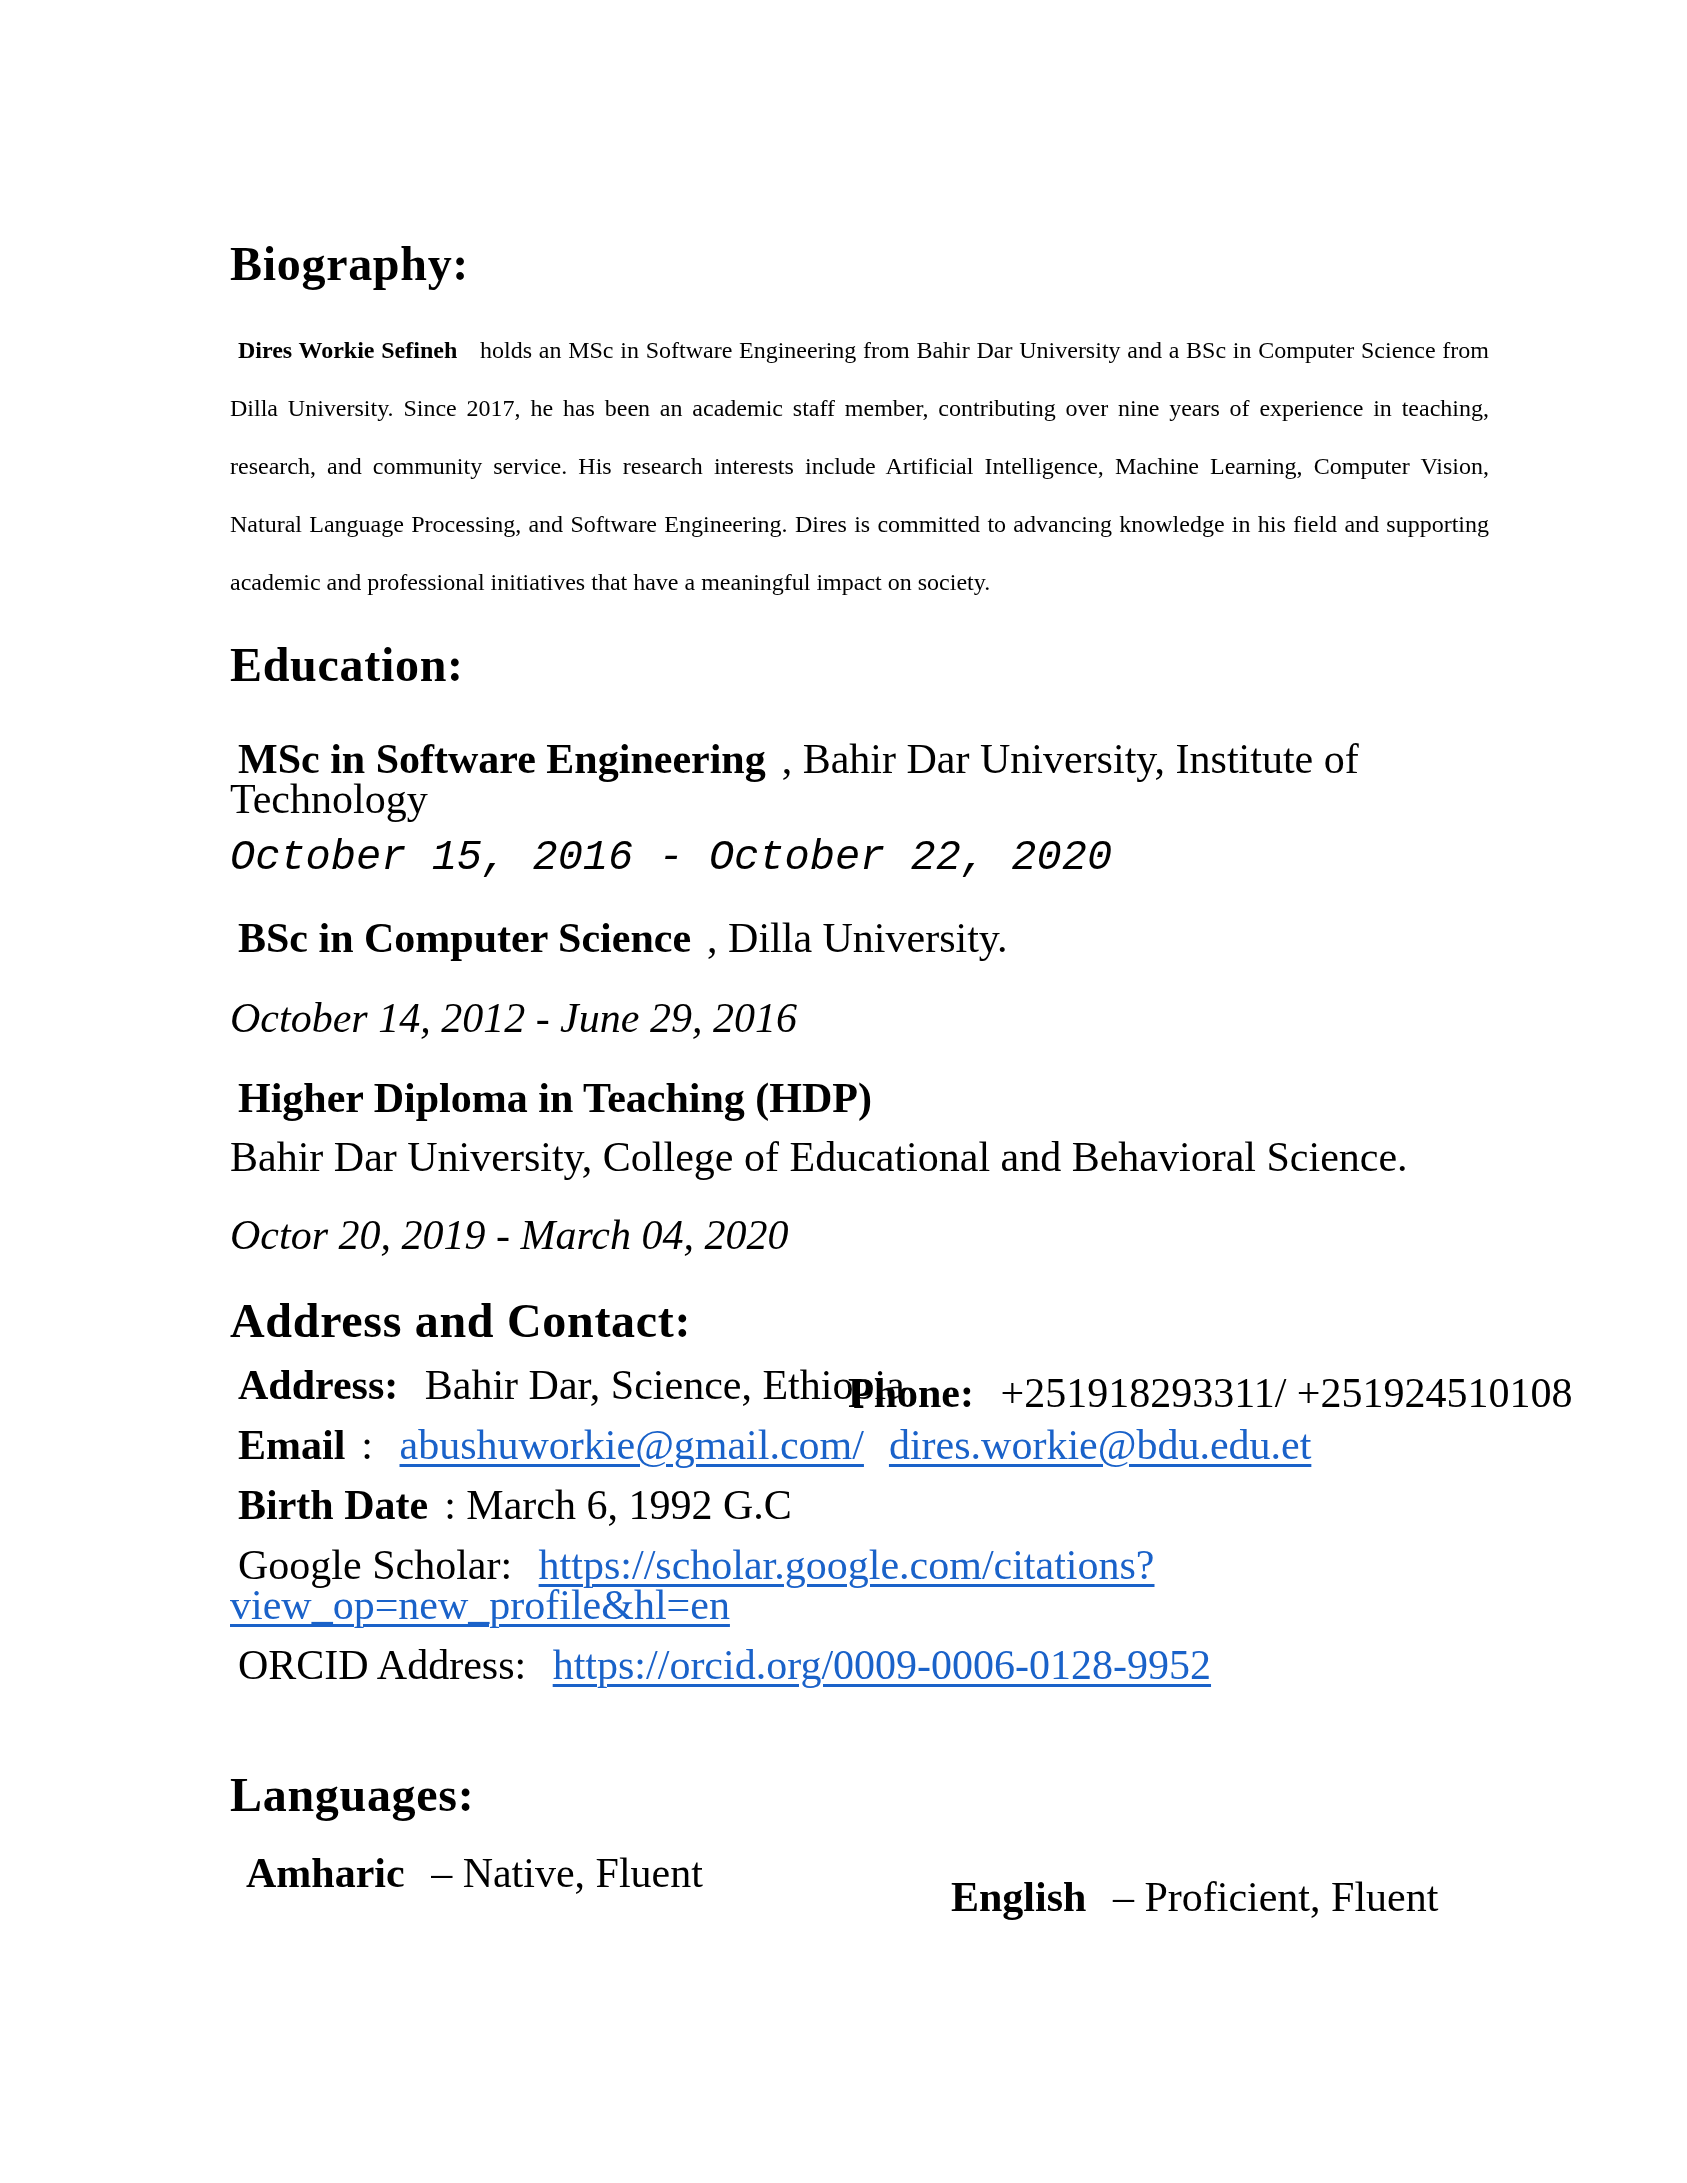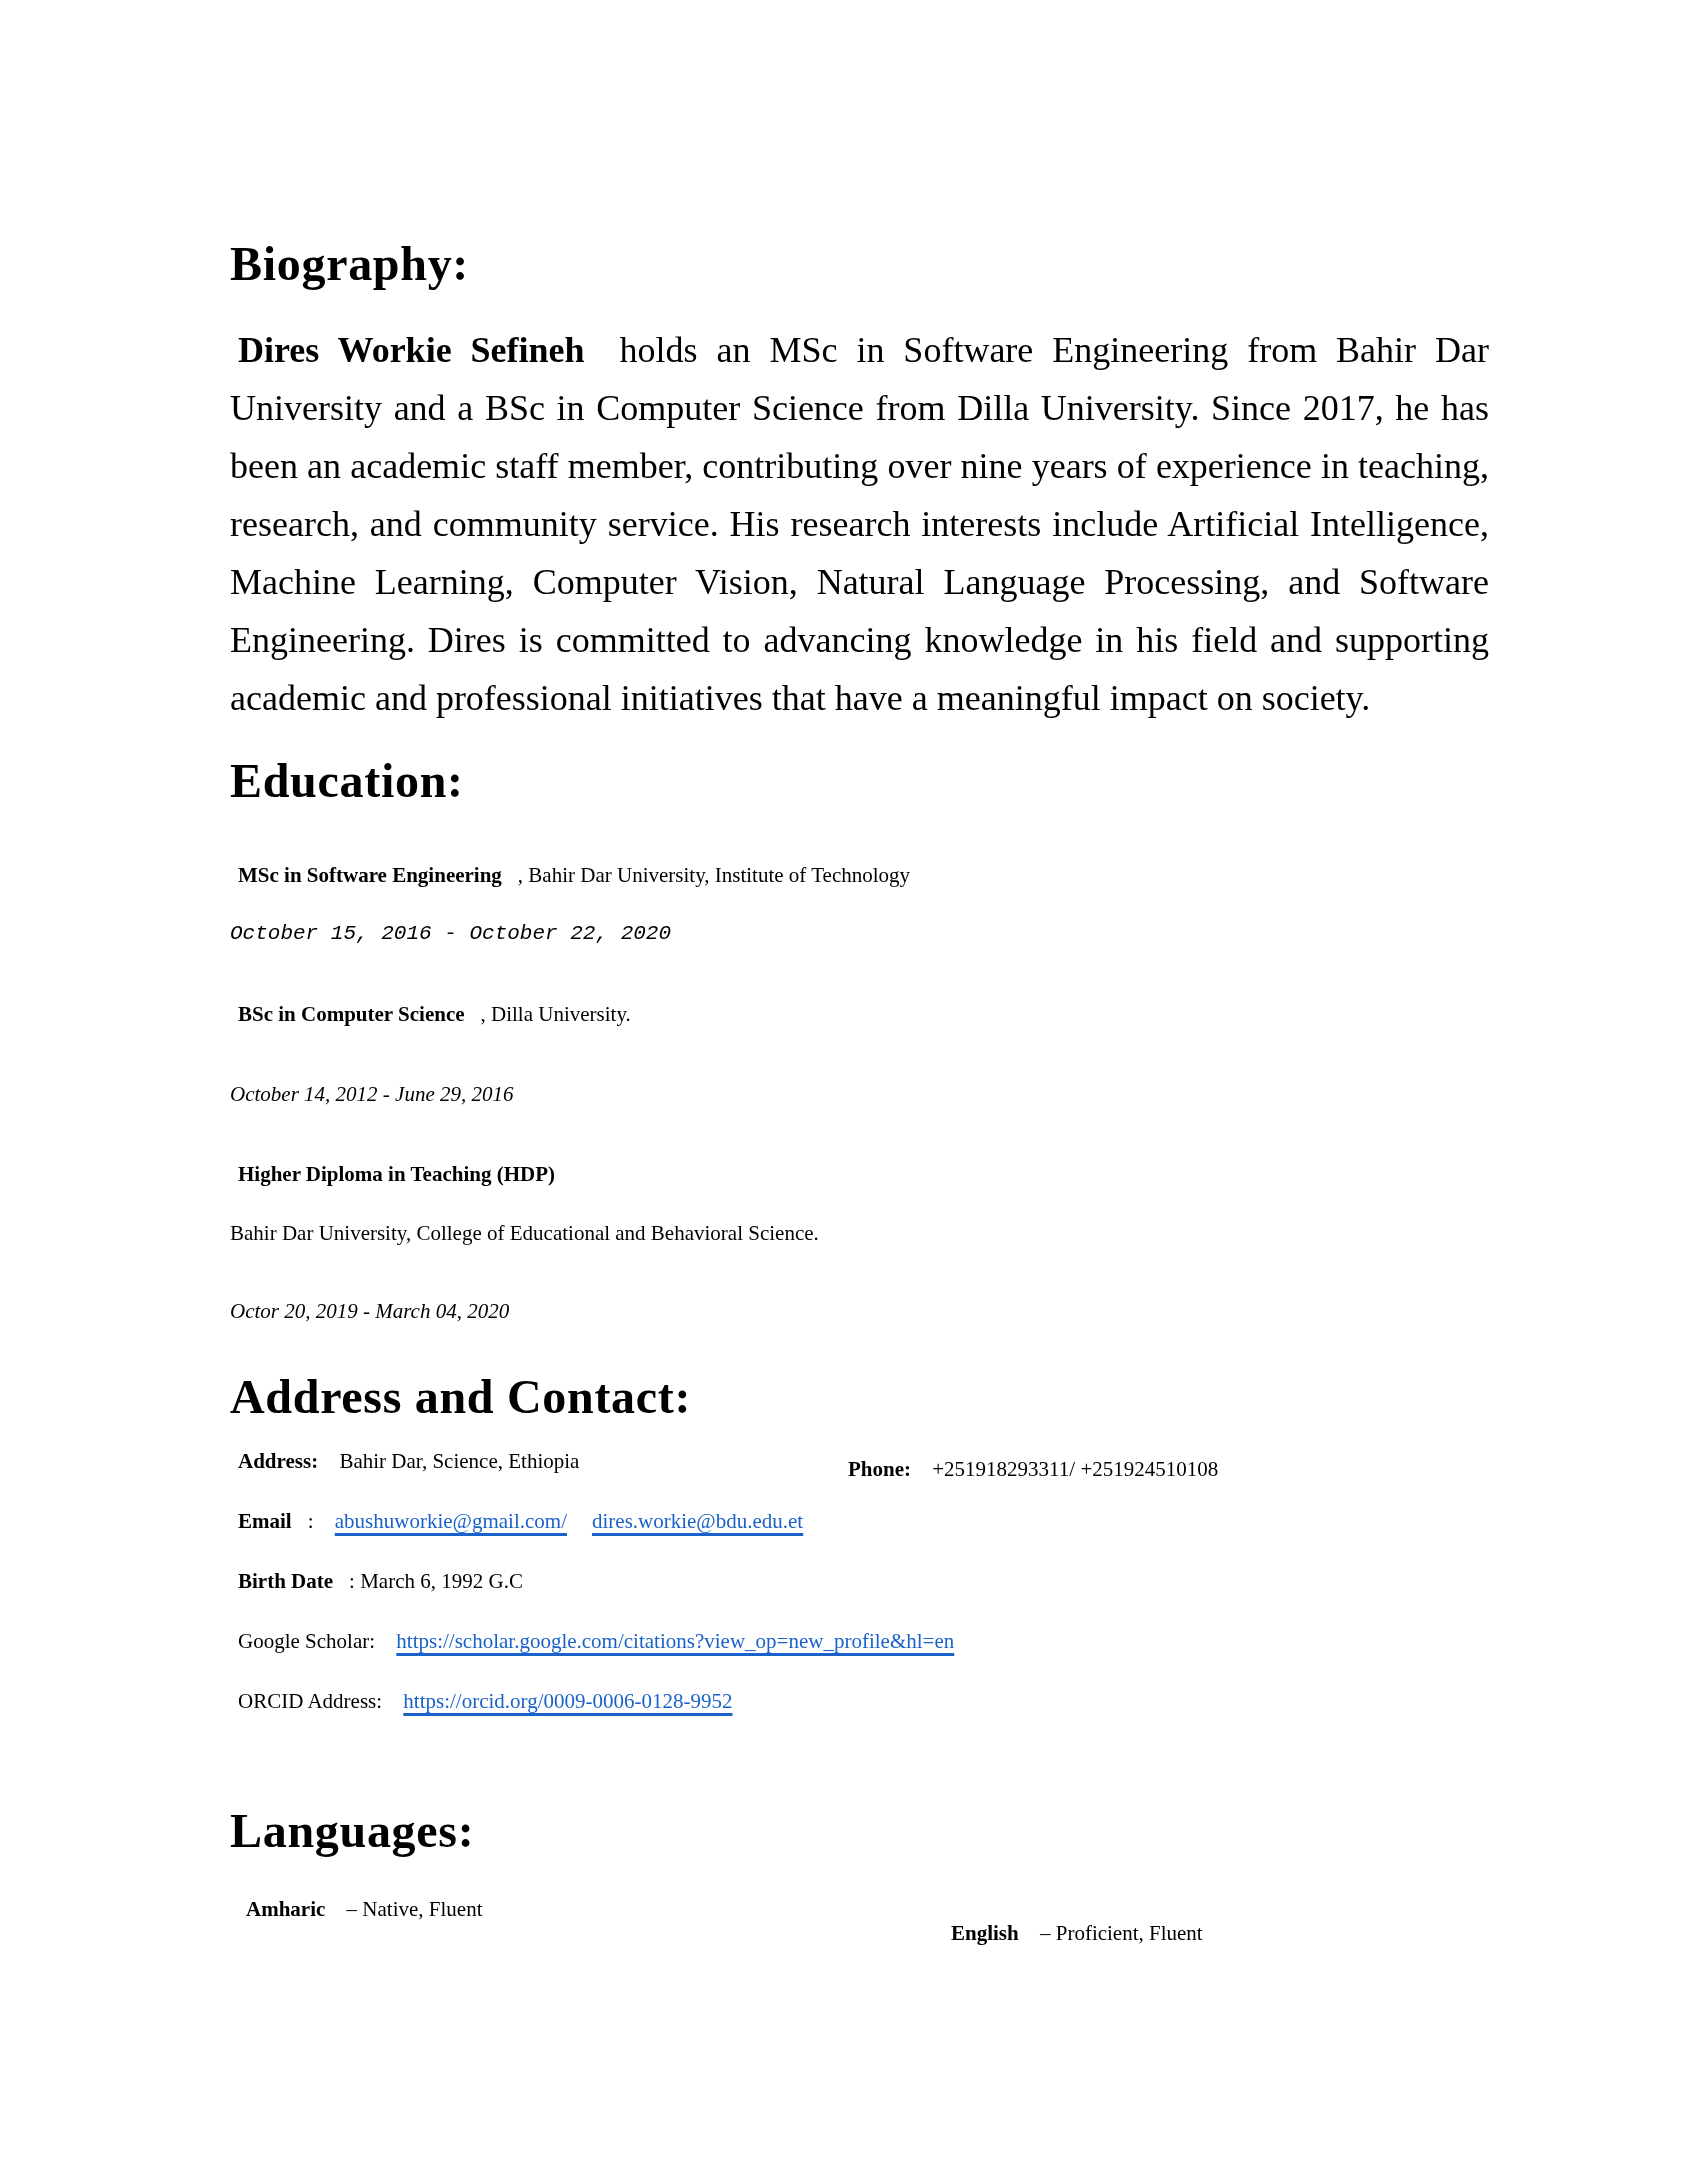--- a/index.html
+++ b/index.html
@@ -12,29 +12,29 @@
   }
   .page { padding: 208px 198px 66px 198px; }
 
   h1.doc-heading {
     font-size: 48px;
     line-height: 48px;
     font-weight: 700;
     letter-spacing: 0.7px;
   }
   p.doc-line {
-    font-size: 21px;
+    font-size: 42px;
     line-height: 40px;
   }
   .b { font-weight: 700; }
   .italic { font-style: italic; }
 
   .bio-paragraph {
     margin-top: 33px;
-    font-size: 36px;
+    font-size: 24px;
     line-height: 58px;
     text-align: justify;
   }
 
   #edu-heading      { margin-top: 30px; }
   #msc-line         { margin-top: 50px; }
   #msc-dates        { margin-top: 19px; font-family: Liberation Mono, monospace; }
   #bsc-line         { margin-top: 40px; }
   #bsc-dates        { margin-top: 40px; }
   #hdp-line         { margin-top: 40px; }

